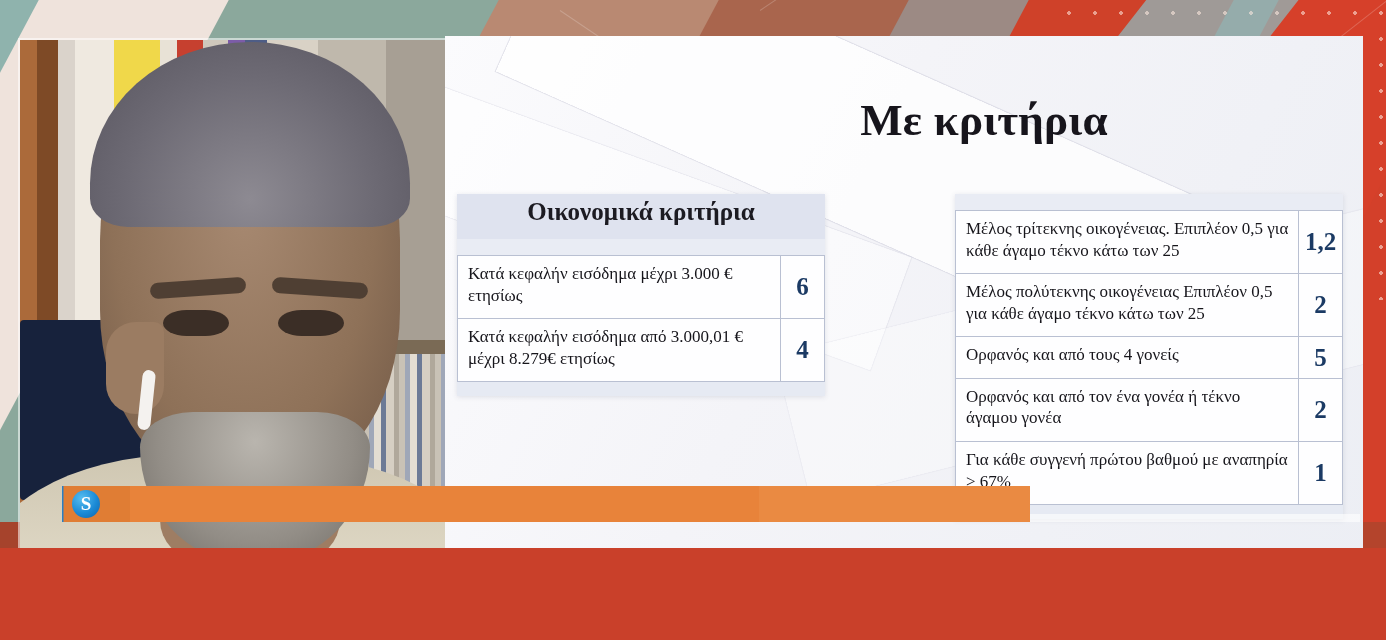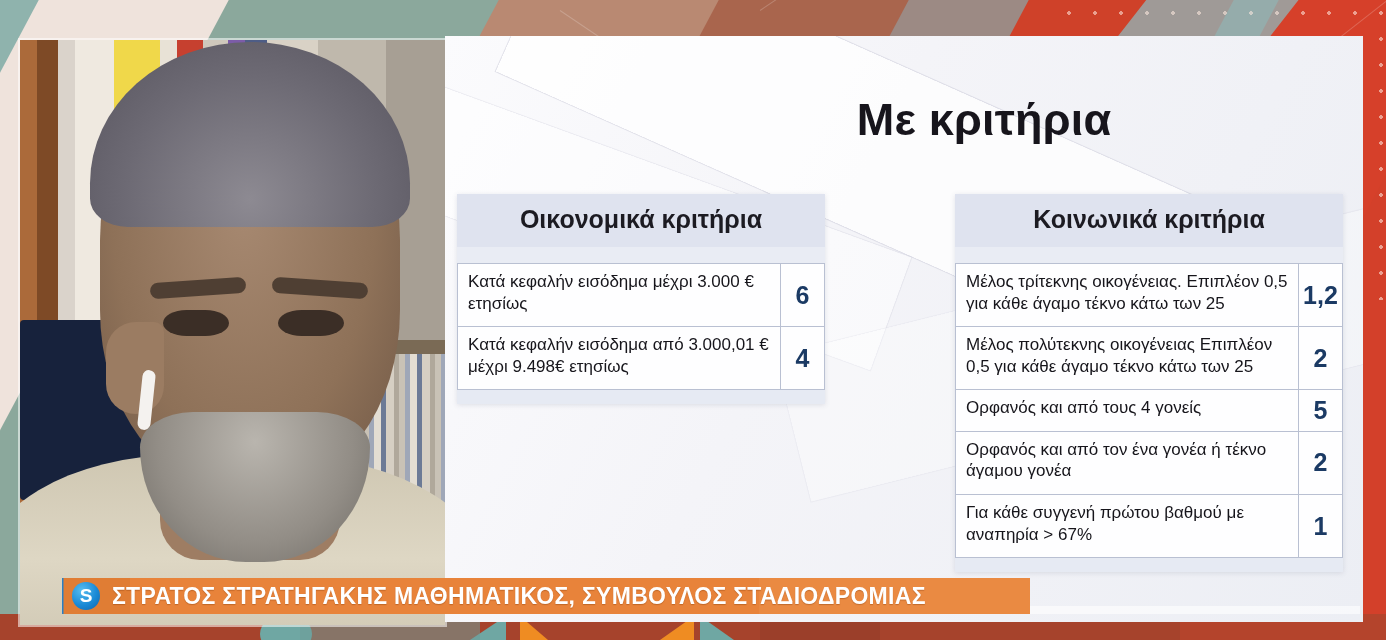--- a/index.html
+++ b/index.html
@@ -5,22 +5,23 @@
   * { box-sizing: border-box; margin: 0; padding: 0; }
   html, body {
     width: 1386px; height: 640px;
     overflow: hidden;
     font-family: "Liberation Sans", sans-serif;
     background: #c9402a;
   }
 
   #stage {
     position: relative;
-    width: 1386px; height: 640px;
-    overflow: hidden;
+    width: 1386px; height: 548px;
+    overflow: hidden;
+    font-family: Liberation Serif, serif;
   }
 
   
   .bg-base {
     position: absolute; inset: 0;
     background: #d3402a;
   }
   .bg-band {
     position: absolute;
     top: -40px;
@@ -181,21 +182,21 @@
   }
   .card.econ { left: 12px;  top: 158px; width: 368px; }
   .card.soc  { left: 510px; top: 158px; width: 388px; }
 
   .card-head {
     background: #dfe3ef;
     text-align: center;
     font-size: 25px;
     font-weight: bold;
     color: #1c1b22;
-    padding: 11px 8px 13px;
+    padding: 4px 8px 13px;
   }
   .card-gap { height: 16px; background: #e9ecf4; }
 
   table.crit {
     width: 100%;
     border-collapse: collapse;
     table-layout: fixed;
     background: #fefeff;
   }
   table.crit td {
@@ -319,30 +320,29 @@
     <div class="card econ">
       <div class="card-head">Οικονομικά κριτήρια</div>
       <div class="card-gap"></div>
       <table class="crit">
         <tbody>
           <tr>
             <td class="txt">Κατά κεφαλήν εισόδημα μέχρι 3.000 € ετησίως</td>
             <td class="val">6</td>
           </tr>
           <tr>
-            <td class="txt">Κατά κεφαλήν εισόδημα από 3.000,01 € μέχρι 9.498€ ετησίως</td>
+            <td class="txt">Κατά κεφαλήν εισόδημα από 3.000,01 € μέχρι 8.279€ ετησίως</td>
             <td class="val">4</td>
           </tr>
         </tbody>
       </table>
       <div class="card-foot"></div>
     </div>
 
     <div class="card soc">
-      <div class="card-head">Κοινωνικά κριτήρια</div>
       <div class="card-gap"></div>
       <table class="crit">
         <tbody>
           <tr>
             <td class="txt">Μέλος τρίτεκνης οικογένειας. Επιπλέον 0,5 για κάθε άγαμο τέκνο κάτω των 25</td>
             <td class="val">1,2</td>
           </tr>
           <tr>
             <td class="txt">Μέλος πολύτεκνης οικογένειας Επιπλέον 0,5 για κάθε άγαμο τέκνο κάτω των 25</td>
             <td class="val">2</td>
@@ -361,16 +361,15 @@
           </tr>
         </tbody>
       </table>
       <div class="card-foot"></div>
     </div>
   </div>
 
   <div class="banner-tail"></div>
   <div class="banner">
     <div class="banner-logo">S</div>
-    <div class="banner-text">ΣΤΡΑΤΟΣ ΣΤΡΑΤΗΓΑΚΗΣ ΜΑΘΗΜΑΤΙΚΟΣ, ΣΥΜΒΟΥΛΟΣ ΣΤΑΔΙΟΔΡΟΜΙΑΣ</div>
   </div>
 
 </div>
 
 </body></html>

